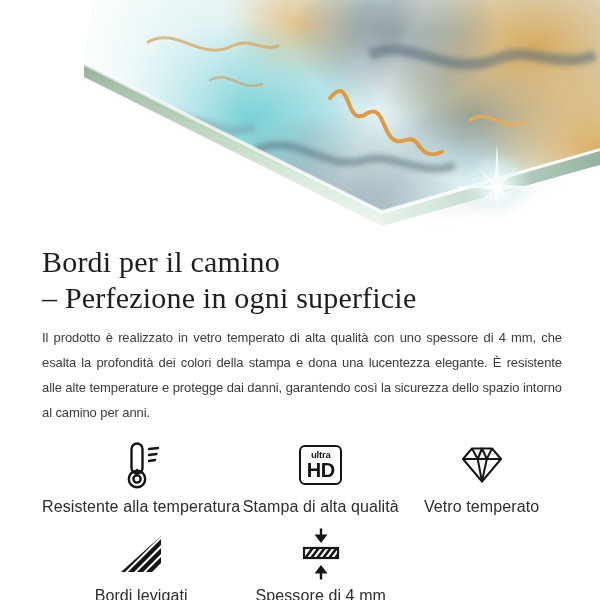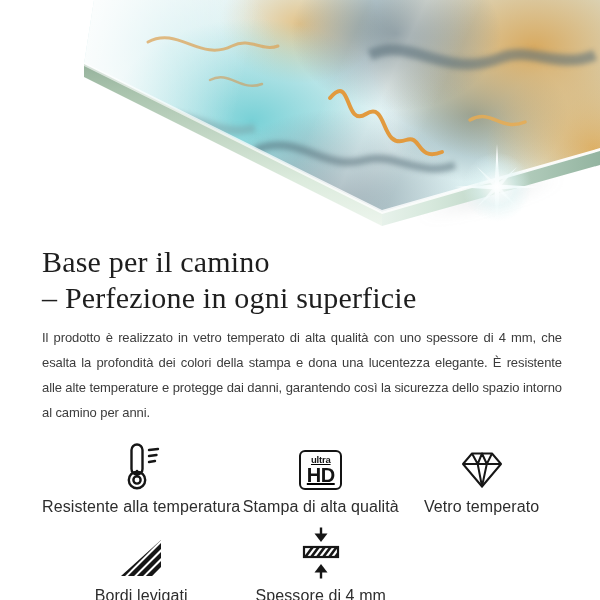--- a/index.html
+++ b/index.html
@@ -76,21 +76,21 @@
     font-size:13px; line-height:25px; color:#3c3c3c; text-align:justify;
     letter-spacing:-0.1px;
   }
 
   
   .features {
     margin-top:15px;
     display:grid; grid-template-columns:1fr 1fr 1fr; row-gap:13px;
   }
   .feature { display:flex; flex-direction:column; align-items:center; }
-  .icon-box { height:50px; display:flex; align-items:flex-end; justify-content:center;text-decoration:underline; }
+  .icon-box { height:50px; display:flex; align-items:center; justify-content:center; }
   .feature-label { margin-top:8px; font-size:16px; color:#2d2d2d; letter-spacing:0.1px; white-space:nowrap; }
 
   .uhd-box {
     width:43px; height:40px; border:2.5px solid #141414; border-radius:6px;
     display:flex; flex-direction:column; align-items:center; justify-content:center;
     color:#141414; line-height:1;
   }
   .uhd-top { font-size:9.5px; font-weight:700; letter-spacing:-0.2px; margin-bottom:1px; }
   .uhd-bottom { font-size:20px; font-weight:700; letter-spacing:-0.5px; }
 
@@ -134,21 +134,21 @@
           <path d="M27 27 L48.5 45.5 L67 67 L45.5 48.5 Z" opacity="0.8"></path>
           <path d="M67 27 L48.5 48.5 L27 67 L45.5 45.5 Z" opacity="0.8"></path>
           <circle cx="47" cy="47" r="3.2"></circle>
         </g>
       </svg>
     </div>
   </div>
 
   <div class="content">
     <h1 class="title">
-      <span>Base per il camino</span><br>
+      <span>Bordi per il camino</span><br>
       <span>– Perfezione in ogni superficie</span>
     </h1>
 
     <p class="description">Il prodotto è realizzato in vetro temperato di alta qualità con uno spessore di 4 mm, che esalta la profondità dei colori della stampa e dona una lucentezza elegante. È resistente alle alte temperature e protegge dai danni, garantendo così la sicurezza dello spazio intorno al camino per anni.</p>
 
     <div class="features">
 
       <div class="feature">
         <div class="icon-box">
           <svg class="icon" width="46" height="48" viewBox="0 0 46 48" fill="none" stroke="#161616" stroke-width="2.4" stroke-linecap="round">

